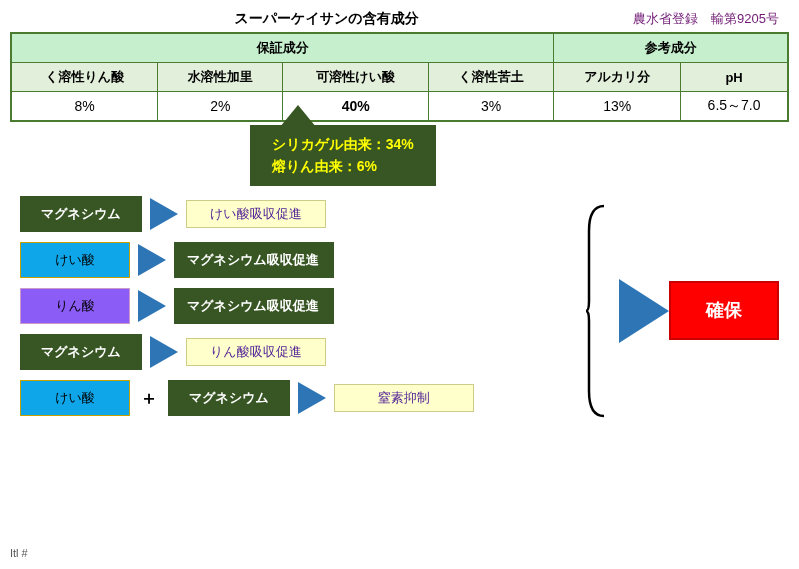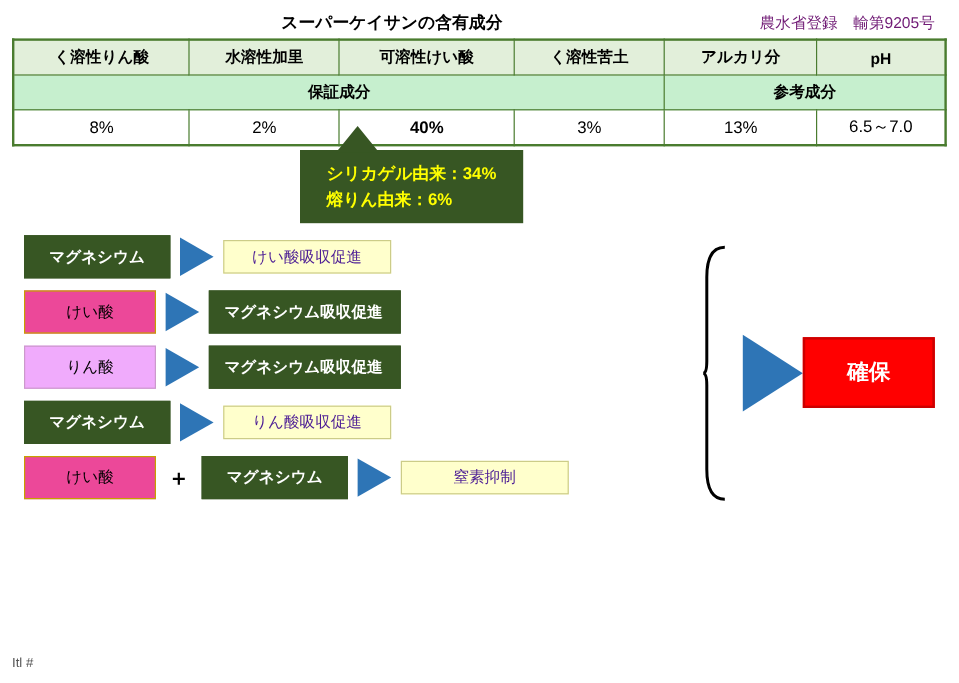--- a/index.html
+++ b/index.html
@@ -110,30 +110,30 @@
       background-color: #375623;
       color: #ffffff;
       font-weight: bold;
       font-size: 13px;
       padding: 8px 20px;
       min-width: 110px;
       text-align: center;
       border: 1px solid #375623;
     }
     .box-tan {
-      background-color: #ec4899;
+      background-color: #0ea5e9;
       color: #000;
       font-size: 13px;
       padding: 8px 12px;
       min-width: 110px;
       text-align: center;
       border: 1px solid #c6a000;
     }
     .box-pink {
-      background-color: #f0abfc;
+      background-color: #8b5cf6;
       color: #000;
       font-size: 13px;
       padding: 8px 12px;
       min-width: 110px;
       text-align: center;
       border: 1px solid #cc99cc;
     }
     .box-light {
       background-color: #ffffcc;
       color: #4c1d95;
@@ -227,30 +227,30 @@
 <body>
 
 <div class="table-section">
   <div class="table-title-row">
     <div class="table-title">スーパーケイサンの含有成分</div>
     <div class="table-registration">農水省登録　輸第9205号</div>
   </div>
   <table class="main-table">
     <thead>
       <tr>
+        <th class="group-header" colspan="4">保証成分</th>
+        <th class="group-header" colspan="2">参考成分</th>
+      </tr>
+      <tr>
         <th class="col-header">く溶性りん酸</th>
         <th class="col-header">水溶性加里</th>
         <th class="col-header">可溶性けい酸</th>
         <th class="col-header">く溶性苦土</th>
         <th class="col-header">アルカリ分</th>
         <th class="col-header">pH</th>
-      </tr>
-      <tr>
-        <th class="group-header" colspan="4">保証成分</th>
-        <th class="group-header" colspan="2">参考成分</th>
       </tr>
     </thead>
     <tbody>
       <tr class="data-row">
         <td>8%</td>
         <td>2%</td>
         <td class="highlight-cell">40%</td>
         <td>3%</td>
         <td>13%</td>
         <td>6.5～7.0</td>

